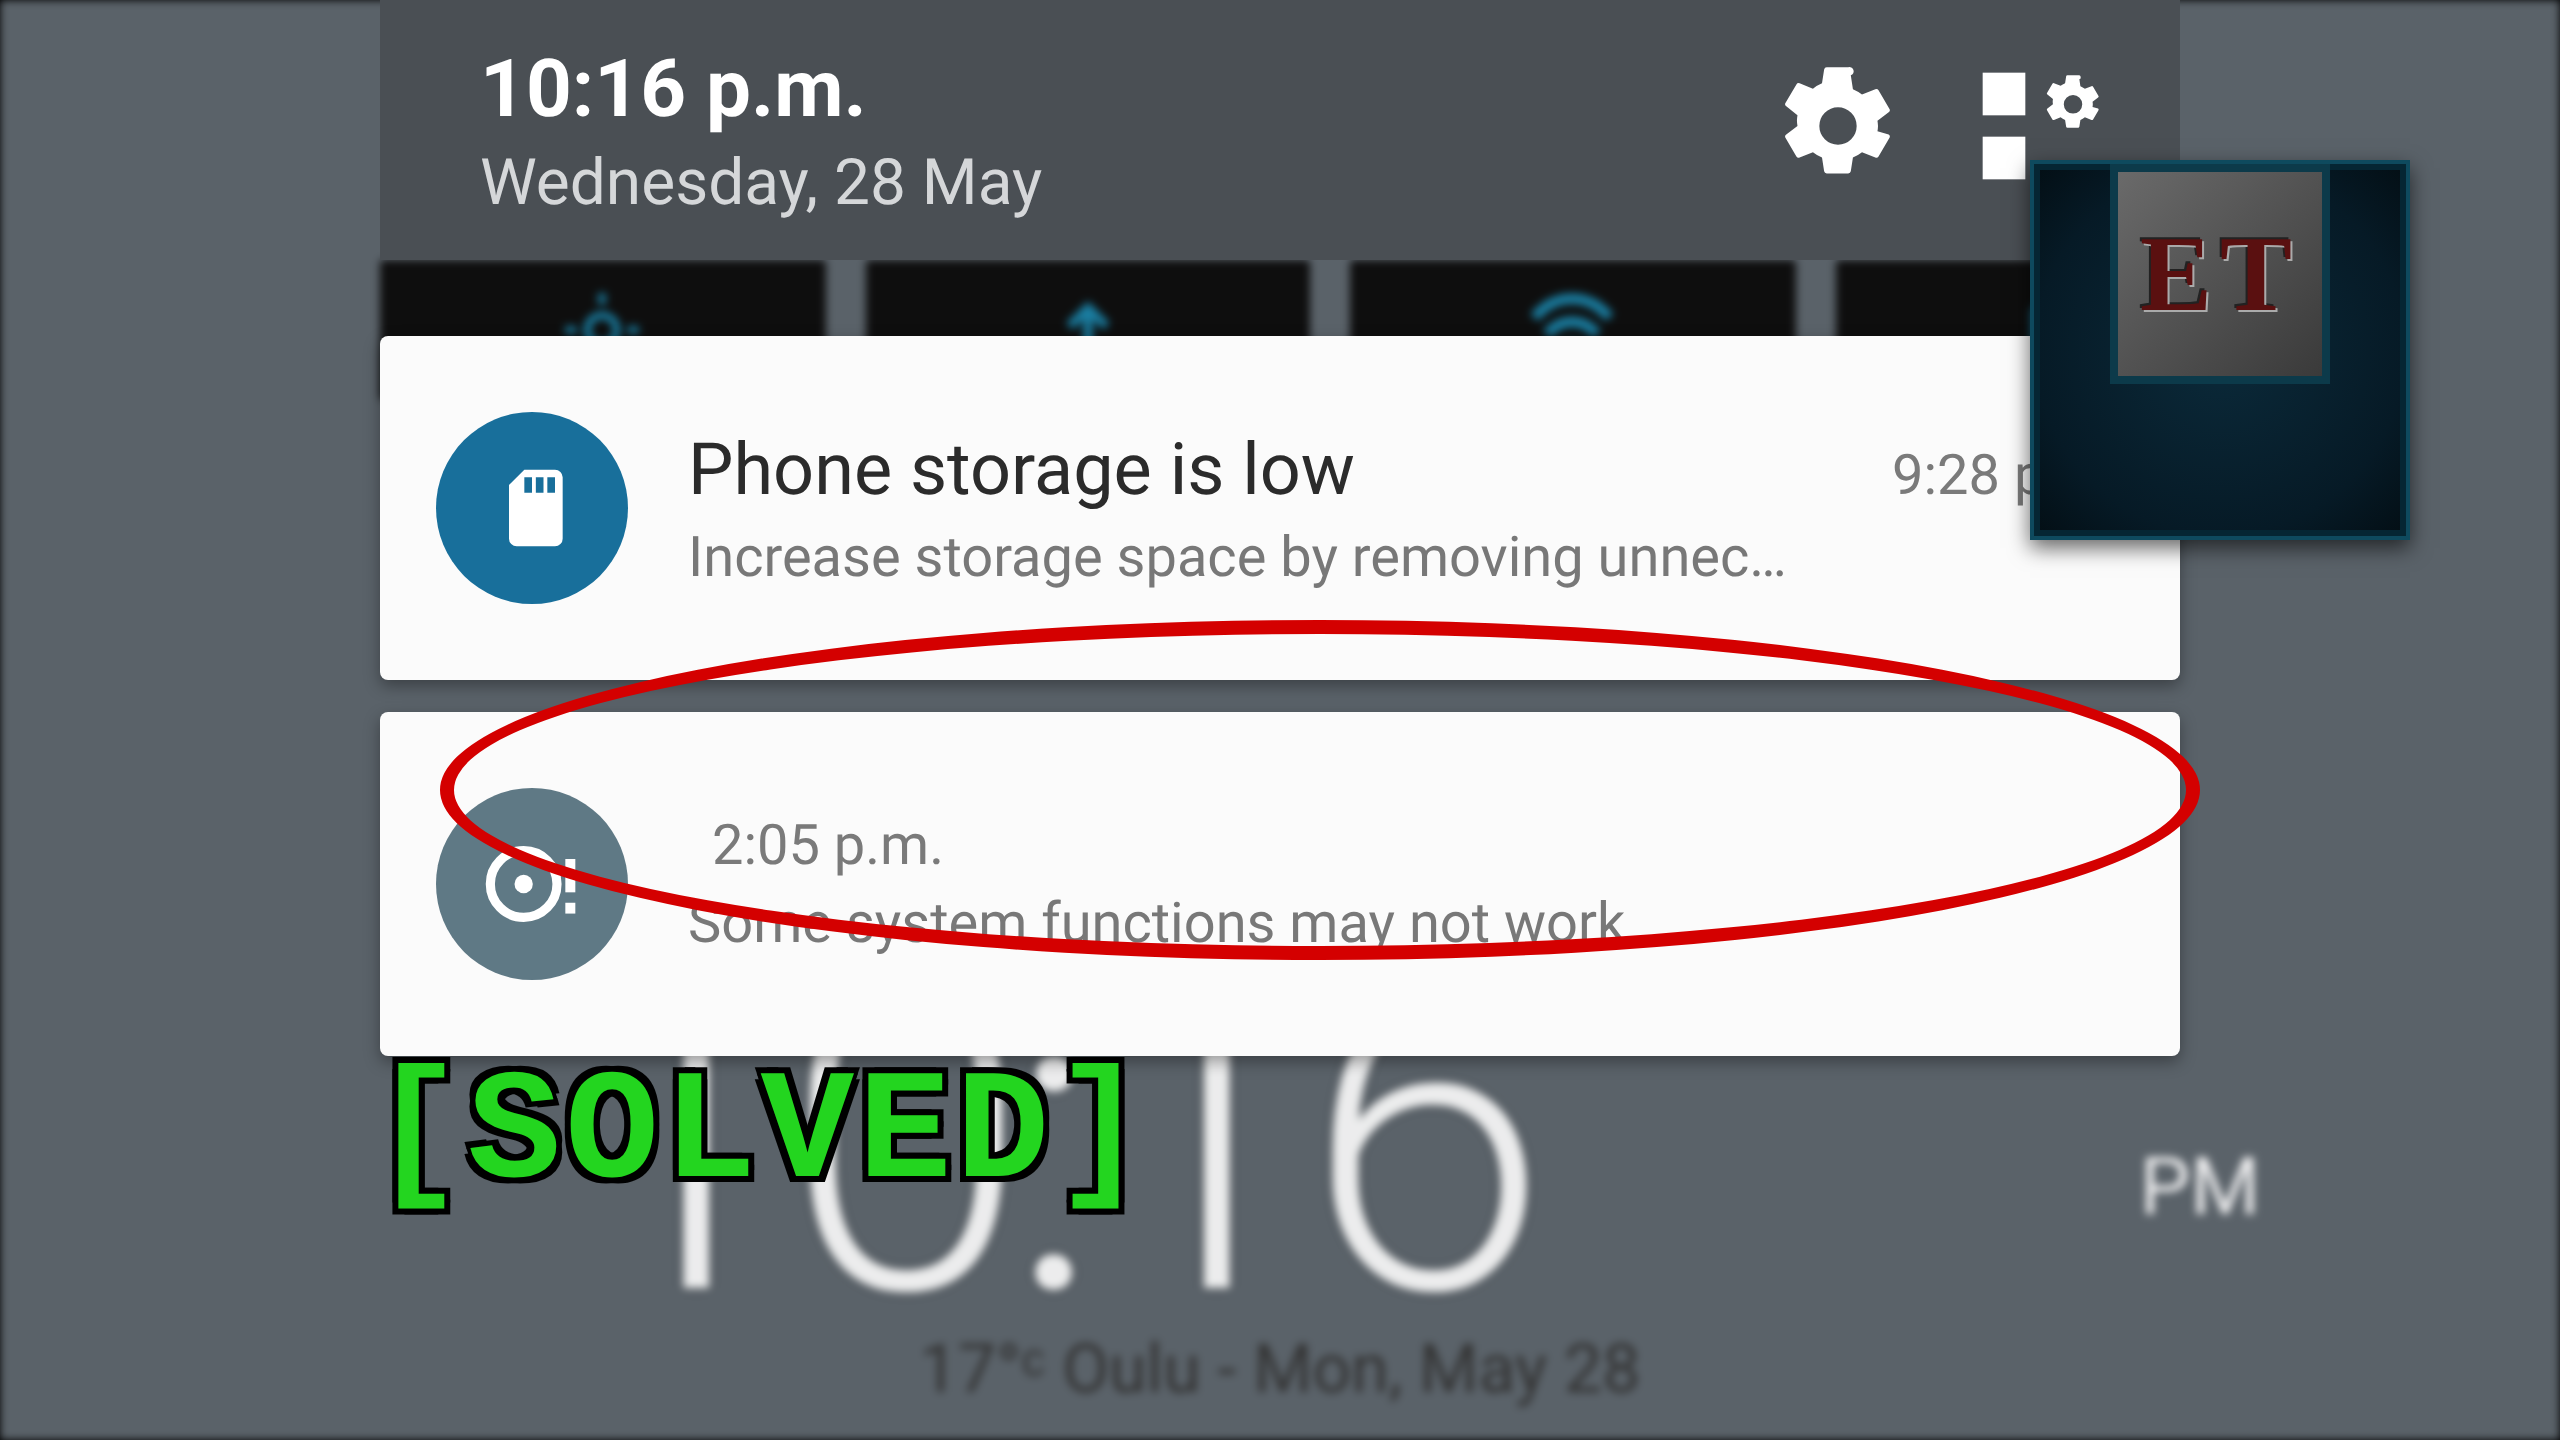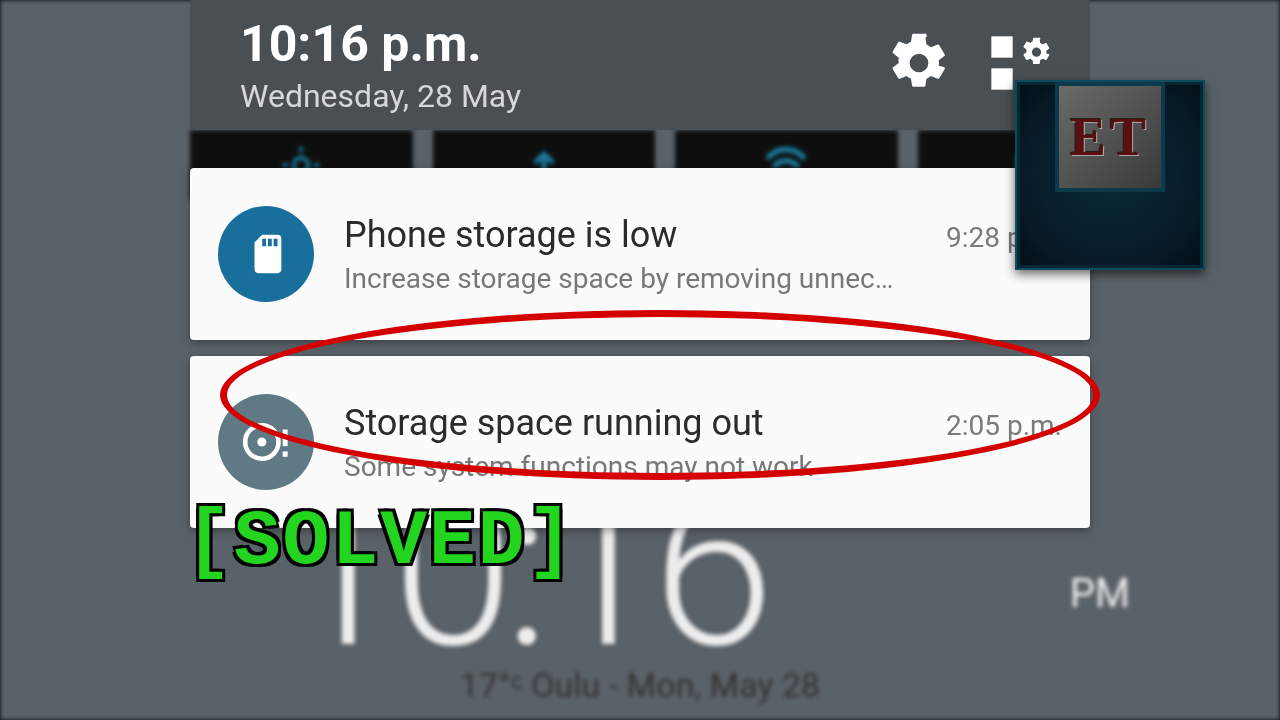--- a/index.html
+++ b/index.html
@@ -37,21 +37,21 @@
     color:#1a7fa3;
   }
 
   
   .shade-header {
     position: absolute; top: 0; left: 190px; width: 900px; height: 130px;
     background: #4a4f54;
     display: flex; align-items: center; justify-content: space-between;
     padding: 0 40px 0 50px;
   }
-  .shade-header .time-block .time { color: #fff; font-size: 50px; font-weight: 700; }
+  .shade-header .time-block .time { color: #fff; font-size: 40px; font-weight: 700; }
   .shade-header .time-block .date { color: #d5d7d9; font-size: 32px; margin-top: 4px; }
   .shade-header .right-icons { display: flex; align-items:center; gap: 35px; }
   .shade-header .right-icons svg { width: 64px; height: 64px; }
 
   
   .cards {
     position: absolute; top: 168px; left: 190px; width: 900px;
   }
   .card {
     background: #fbfbfb; border-radius: 4px;
@@ -80,21 +80,21 @@
   .ellipse {
     position: absolute;
     border: 7px solid #d40000;
     border-radius: 50%;
     left: 220px; top: 310px; width: 880px; height: 170px;
     pointer-events: none;
   }
 
   
   .solved {
-    position: absolute; left: 185px; top: 498px;
+    position: absolute; left: 185px; top: 524px;
     font-family: "Consolas", "Courier New", monospace;
     font-weight: 700;
     font-size: 78px;
     color: #23d51f;
     text-shadow: 2px 0 #000, -2px 0 #000, 0 2px #000, 0 -2px #000,
                  3px 3px 0 #000, -3px -3px 0 #000, 3px -3px 0 #000, -3px 3px 0 #000;
     letter-spacing: 2px;
   }
 
   
@@ -199,21 +199,20 @@
     <div class="icon c-slate">
       <svg viewBox="0 0 24 24" width="50" height="50">
         <circle cx="10" cy="12" r="8" fill="none" stroke="#fff" stroke-width="2.2"></circle>
         <circle cx="10" cy="12" r="2.2" fill="#fff"></circle>
         <rect x="20" y="6" width="2.4" height="8" fill="#fff"></rect>
         <rect x="20" y="16.5" width="2.4" height="2.6" fill="#fff"></rect>
       </svg>
     </div>
     <div class="body">
       <div class="line1">
-        <div class="title">Storage space running out</div>
         <div class="ts">2:05 p.m.</div>
       </div>
       <div class="sub">Some system functions may not work</div>
     </div>
   </div>
 
 </div>
 
 <div class="ellipse"></div>
 

